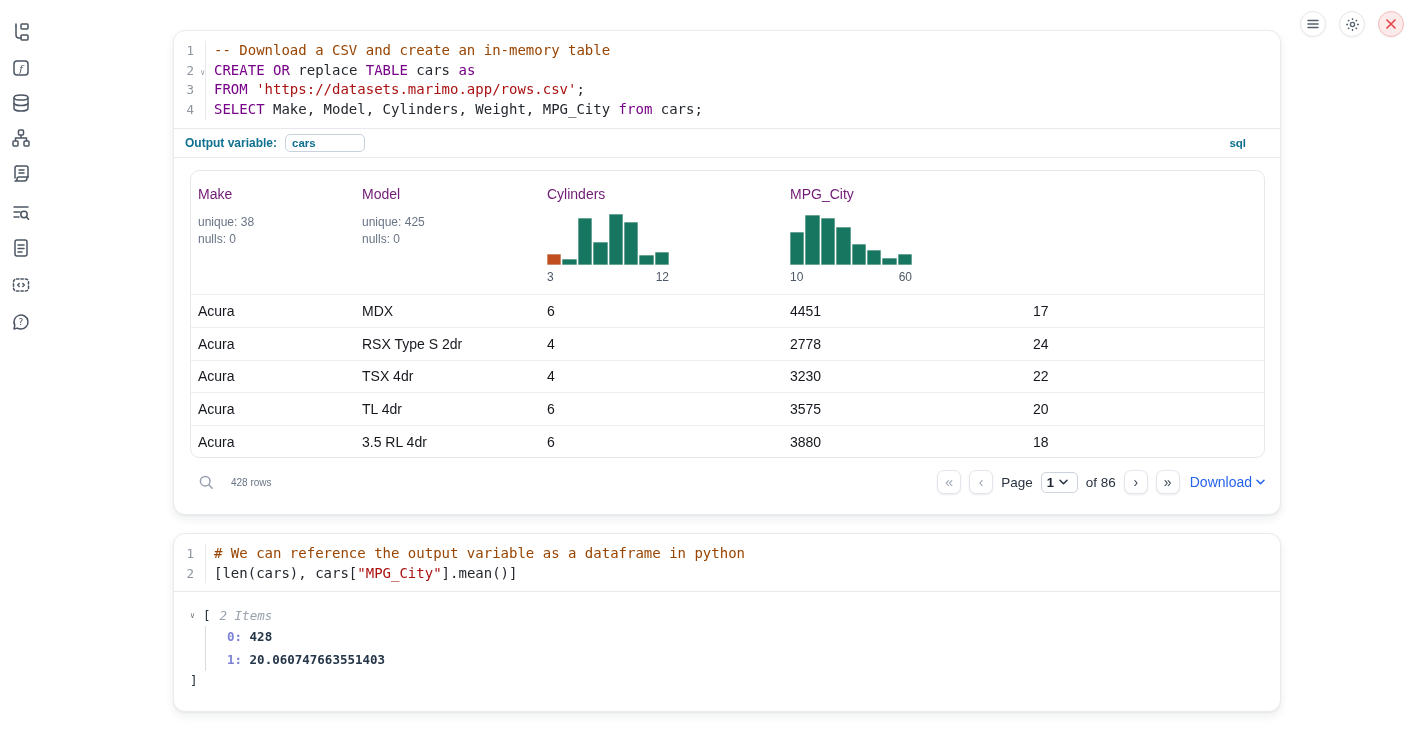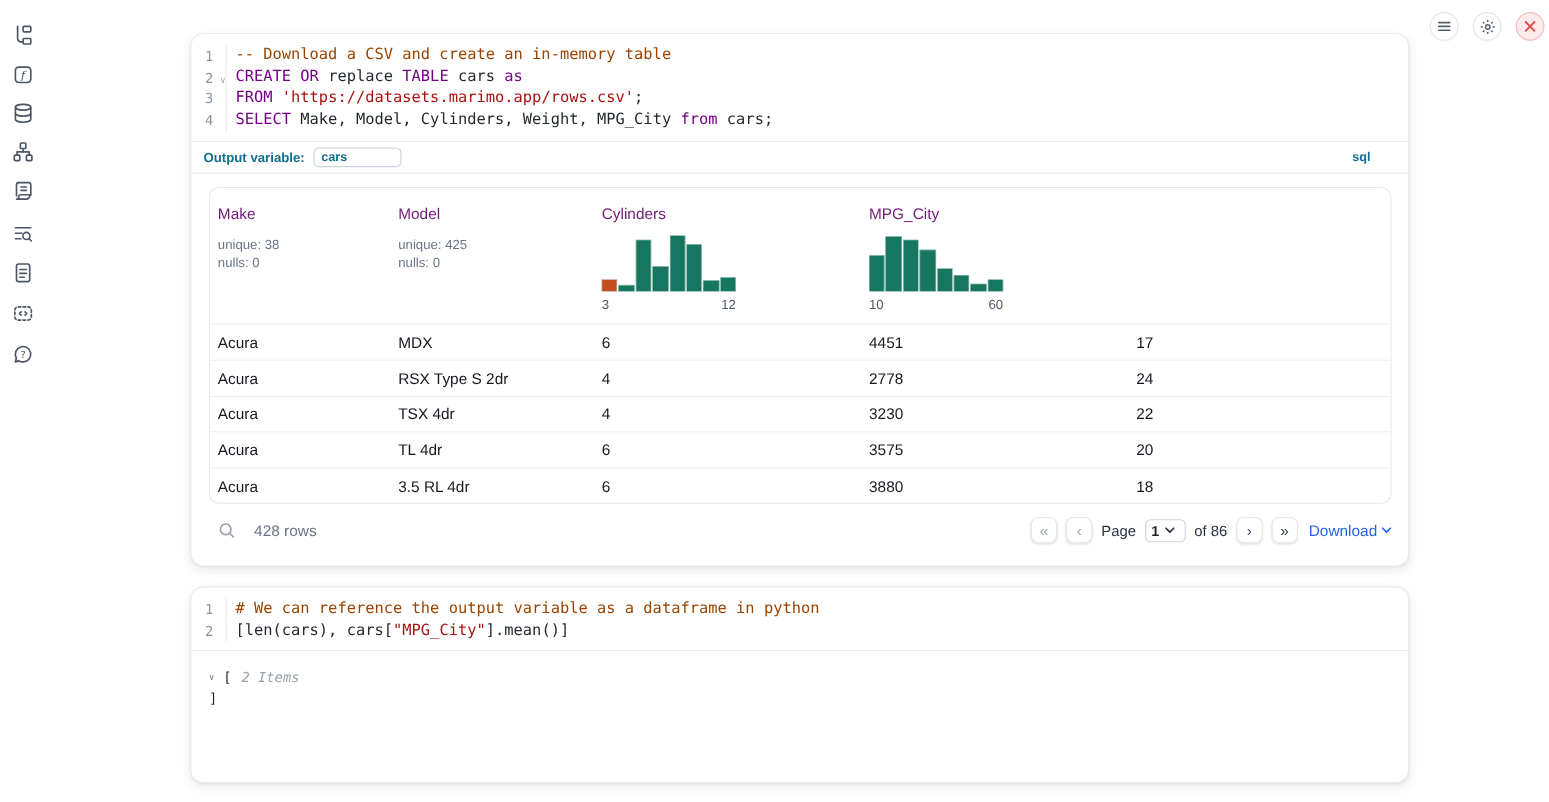--- a/index.html
+++ b/index.html
@@ -64,21 +64,21 @@
   .hist { height:55px; display:flex; align-items:flex-end; gap:1px; }
   .bar { flex:1; background:#17765f; box-shadow:inset 0 0 0 0.5px rgba(223,232,229,.8); }
   .bar.accent { background:#c14e1f; }
   .hist-labels { display:flex; justify-content:space-between; font-size:12px; color:#4e5866; margin-top:5px; }
   .tr { display:grid; grid-template-columns:164px 185px 243px 243px 1fr; height:32.8px; border-top:1px solid #edeff2; align-items:center; }
   .td { padding-left:7px; font-size:14px; color:#15181e; }
 
   
   .table-footer { position:absolute; left:16px; top:436px; width:1075px; height:30px; display:flex; align-items:center; }
   .search-btn { border:none; background:none; margin-left:8px; cursor:pointer; display:flex; }
-  .row-count { margin-left:16px; font-size:14px; color:#697485; }
+  .row-count { margin-left:16px; font-size:10px; color:#697485; }
   .pagination { margin-left:auto; display:flex; align-items:center; gap:8px; }
   .page-btn {
     width:24px; height:24px; border:1px solid #e3e6ec; border-radius:7px; background:#fff;
     box-shadow:0 1px 2px rgba(16,24,40,.09); display:flex; align-items:center; justify-content:center;
     font-size:14px; cursor:pointer; padding:0; line-height:1;
   }
   .page-btn.muted { color:#9aa4b2; }
   .page-btn.dark { color:#3a4454; }
   .page-text { font-size:13.5px; color:#2a3342; }
   .page-select {
@@ -342,17 +342,21 @@
         <div class="code-line"><div class="gutter"><span>1</span></div><div class="code-text"><span class="tok-com"># We can reference the output variable as a dataframe in python</span></div></div>
         <div class="code-line"><div class="gutter"><span>2</span></div><div class="code-text"><span class="tok-pl">[len(cars), cars[</span><span class="tok-str">"MPG_City"</span><span class="tok-pl">].mean()]</span></div></div>
       </div>
     <div class="hr"></div>
     <div class="tree">
       <div class="tree-head">
         <span class="tree-chevron">∨</span>
         <span class="tree-bracket">[</span>
         <span class="tree-items-label">2 Items</span>
       </div>
+      <div class="tree-entries">
+          <div class="tree-entry"><span class="tree-key">0:</span> <span class="tree-value">428</span></div>
+          <div class="tree-entry"><span class="tree-key">1:</span> <span class="tree-value">20.060747663551403</span></div>
+        </div>
       <div class="tree-close">]</div>
     </div>
   </div>
 
 </div>
 
 </body></html>

